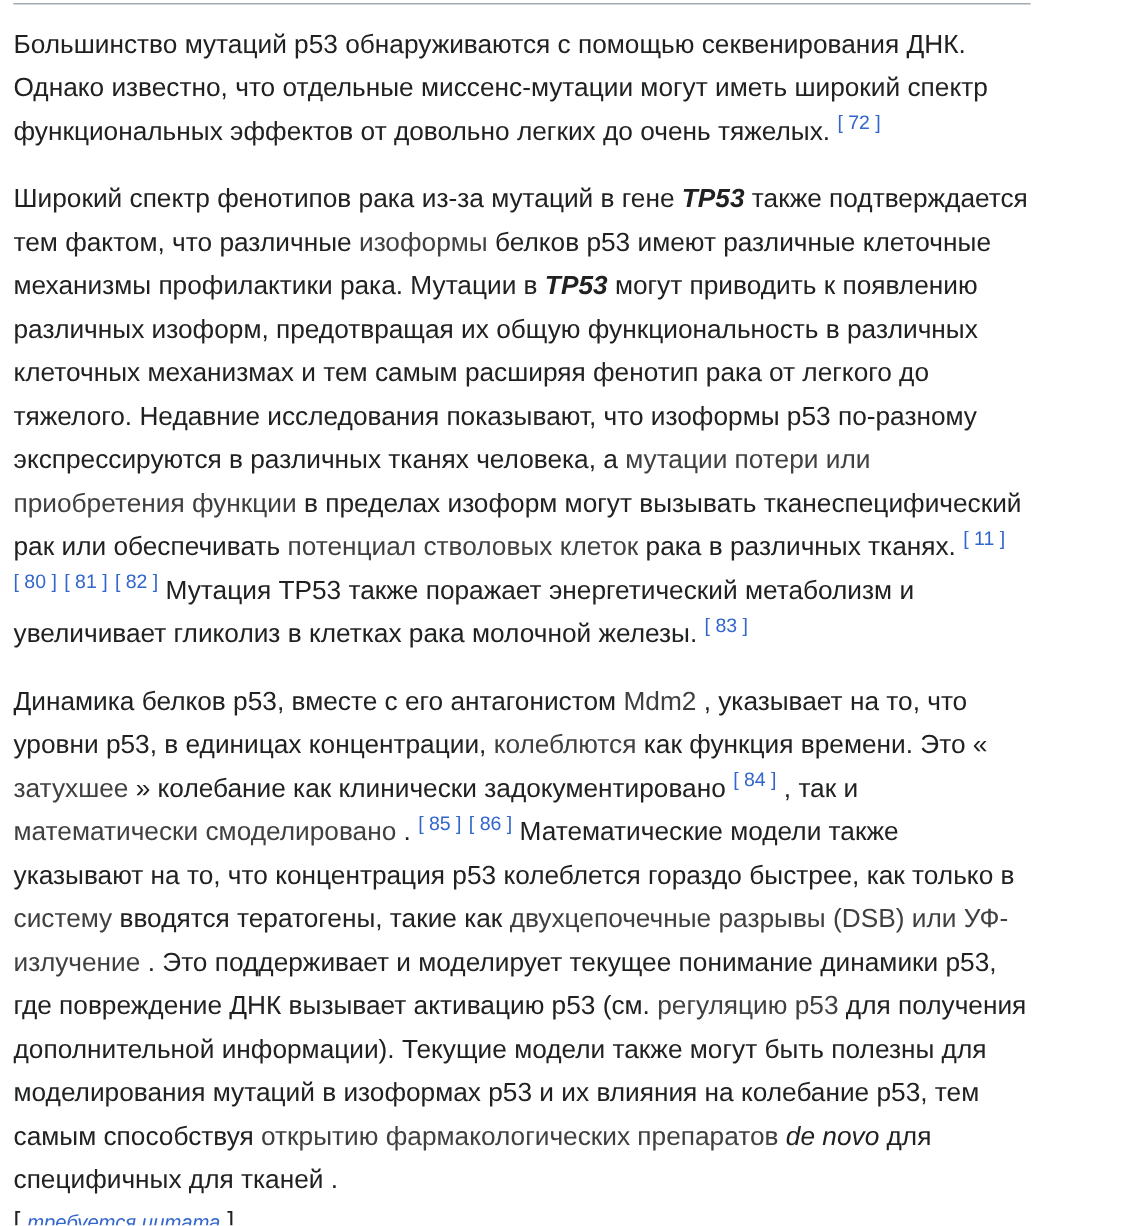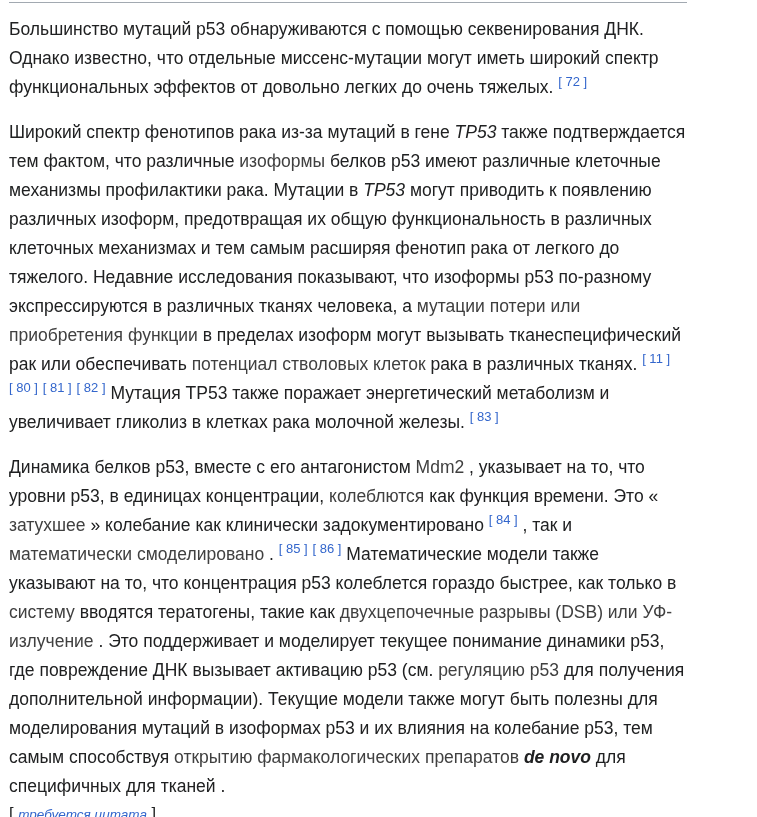--- a/index.html
+++ b/index.html
@@ -10,22 +10,22 @@
   }
   .top-rule{border-top:1px solid #a2a9b1;margin-top:2px;height:0;}
   .article p{
     font-size:17.5px;line-height:29px;margin:16px 0;
     color:#202122;text-align:left;
   }
   .article p:first-of-type{margin-top:12px;}
   a.lnk{color:#404040;text-decoration:none;cursor:pointer;}
   sup.ref{font-size:13px;line-height:1;vertical-align:super;white-space:nowrap;}
   sup.ref a{color:#3366cc;text-decoration:none;cursor:pointer;}
-  i.gene{font-style:italic;font-weight:normal;}
-  b.latin{font-style:italic;font-weight:bold;}
+  i.gene{font-style:italic;font-weight:bold;}
+  b.latin{font-style:italic;font-weight:normal;}
   span.cite{font-size:16.5px;white-space:nowrap;}
   span.cite .bracket{color:#202122;position:relative;top:-2px;}
   span.cite a{color:#3366cc;font-style:italic;font-size:13.5px;text-decoration:none;cursor:pointer;position:relative;top:-2px;}
 </style>
 </head>
 <body>
 
 <div class="page">
   <div class="top-rule"></div>
   <div class="article" id="article-content">

